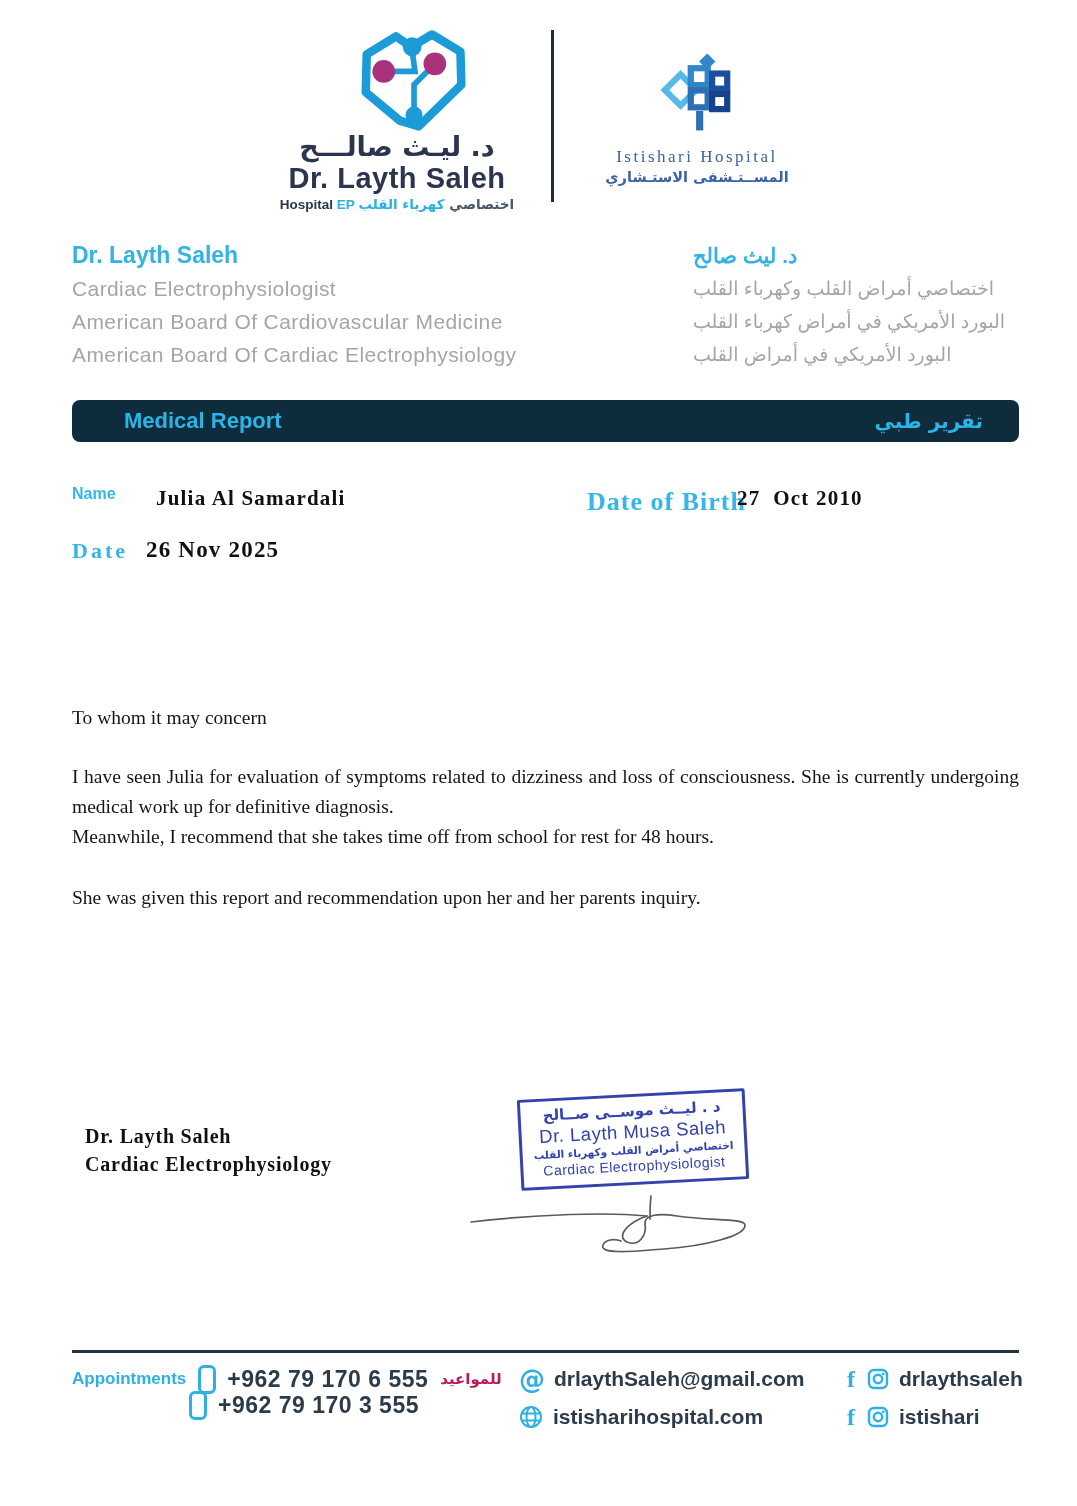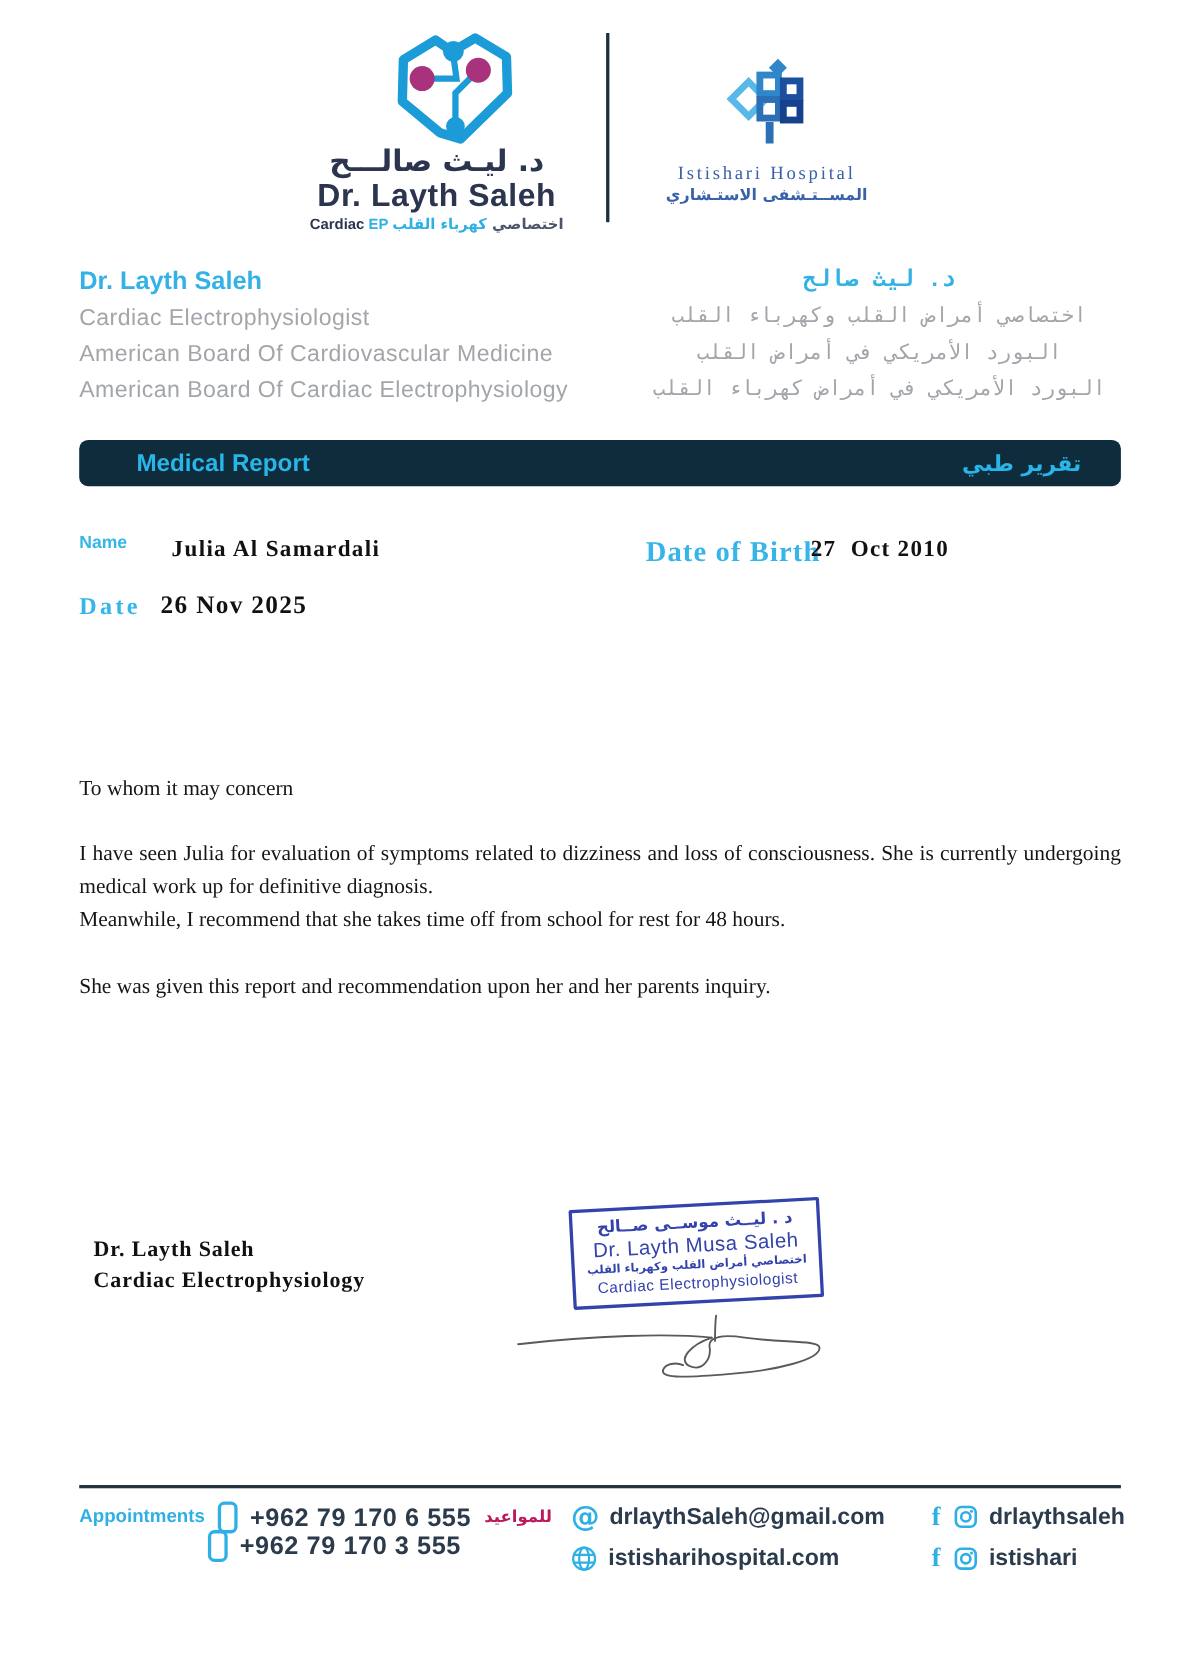--- a/index.html
+++ b/index.html
@@ -19,21 +19,21 @@
   .divider-v { position:absolute; left:544px; top:30px; width:3px; height:172px; background:#1D2F3E; }
 
   .logo-right { position:absolute; left:592px; top:52px; width:196px; text-align:center; }
   .hosp-en { font-family:"Liberation Serif", serif; font-size:17px; color:#3A62A8; letter-spacing:2.5px; margin-top:7px; white-space:nowrap; }
   .hosp-ar { font-family:"DejaVu Sans", sans-serif; font-size:14.5px; font-weight:bold; color:#3A62A8; margin-top:2px; }
 
   
   .cred-en { position:absolute; left:65px; top:239px; }
   .cred-en .cred-name { font-size:23px; font-weight:bold; color:#35B2E5; line-height:33px; }
   .cred-en .cred-line { font-size:21px; color:#A2A6AB; line-height:33px; letter-spacing:0.4px; }
-  .cred-ar { position:absolute; right:65px; top:239px; text-align:center; direction:rtl; font-family:Liberation Mono, monospace; }
+  .cred-ar { position:absolute; right:65px; top:239px; text-align:left; direction:rtl; font-family:Liberation Sans, sans-serif; }
   .cred-ar .cred-name { font-size:21px; font-weight:bold; color:#35B2E5; line-height:33px; }
   .cred-ar .cred-line { font-size:19px; color:#A2A6AB; line-height:33px; }
 
   
   .banner { position:absolute; left:65px; top:400px; width:947px; height:42px; background:#0E2C3C; border-radius:8px;
             display:flex; align-items:center; justify-content:space-between; padding:0 36px 0 52px; }
   .banner-en { font-size:22px; font-weight:bold; color:#29B5E8; }
   .banner-ar { font-family:"DejaVu Sans", sans-serif; font-size:20px; font-weight:bold; color:#29B5E8; }
 
   
@@ -84,21 +84,21 @@
       <path d="M68,48 L99,48 L96,26" fill="none" stroke="#1B9CD8" stroke-width="6" stroke-linecap="round"></path>
       <path d="M118,42 L98,62 L98,92" fill="none" stroke="#1B9CD8" stroke-width="6" stroke-linecap="round"></path>
       <circle cx="96" cy="22" r="10" fill="#1B9CD8"></circle>
       <circle cx="98" cy="94" r="9" fill="#1B9CD8"></circle>
       <circle cx="66" cy="48" r="12" fill="#A8327C"></circle>
       <circle cx="120" cy="40" r="12" fill="#A8327C"></circle>
     </svg>
     <div class="logo-ar-name">د. ليـث صالـــح</div>
     <div class="logo-en-name">Dr. Layth Saleh</div>
     <div class="logo-tagline">
-      <span>Cardiac</span>
+      <span>Hospital</span>
       <span class="cyan">EP</span>
       <span class="ar" dir="rtl"><span class="gray-ar">اختصاصي</span> <span class="cyan">كهرباء القلب</span></span>
     </div>
   </div>
 
   <div class="divider-v"></div>
 
   <div class="logo-right">
     <svg width="80" height="84" viewBox="0 0 90 94">
       <rect x="50" y="4" width="13" height="13" transform="rotate(45 56.5 10.5)" fill="#2F86C8"></rect>
@@ -115,22 +115,22 @@
 
   <div class="cred-en">
     <div class="cred-name">Dr. Layth Saleh</div>
     <div class="cred-line">Cardiac Electrophysiologist</div>
     <div class="cred-line">American Board Of Cardiovascular Medicine</div>
     <div class="cred-line">American Board Of Cardiac Electrophysiology</div>
   </div>
   <div class="cred-ar">
     <div class="cred-name">د. ليث صالح</div>
     <div class="cred-line">اختصاصي أمراض القلب وكهرباء القلب</div>
+    <div class="cred-line">البورد الأمريكي في أمراض كهرباء القلب</div>
     <div class="cred-line">البورد الأمريكي في أمراض القلب</div>
-    <div class="cred-line">البورد الأمريكي في أمراض كهرباء القلب</div>
   </div>
 
   <div class="banner">
     <span class="banner-en">Medical Report</span>
     <span class="banner-ar">تقرير طبي</span>
   </div>
 
   <span class="fl lbl-sans" style="left:65px; top:485px; font-size:16px;">Name</span>
   <span class="fl fv" style="left:149px; top:486px; font-size:21px; letter-spacing:1.2px;">Julia Al Samardali</span>
   <span class="fl lbl-serif" style="left:580px; top:487px; font-size:26px; letter-spacing:1px;">Date of Birth</span>

